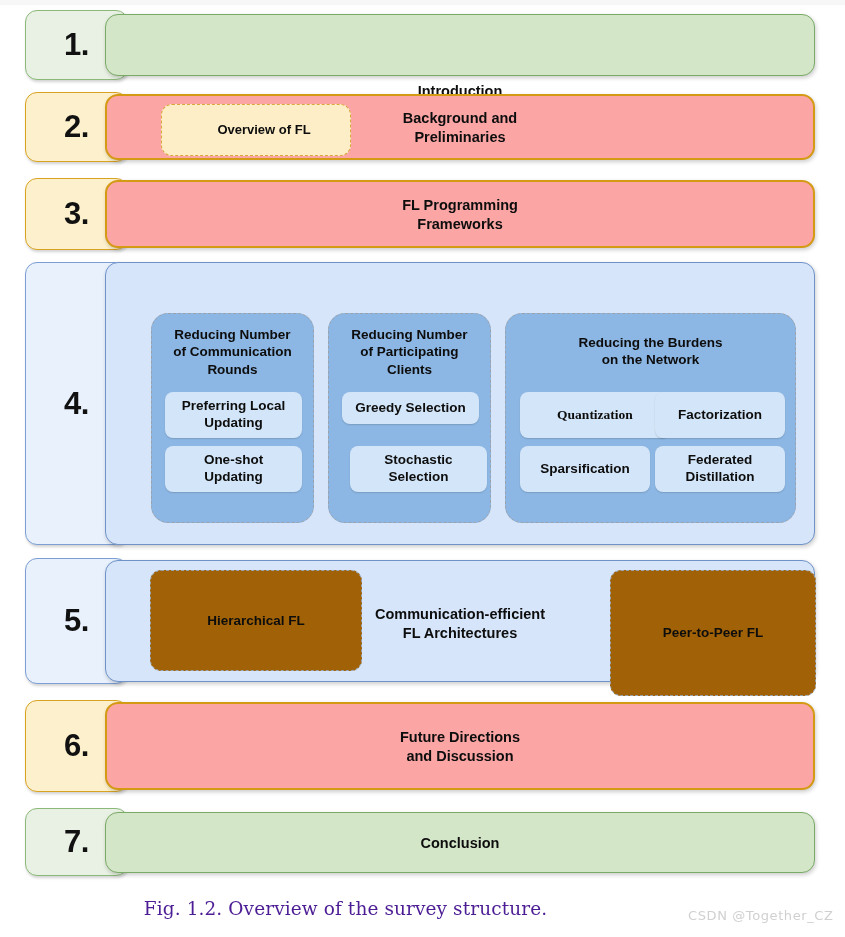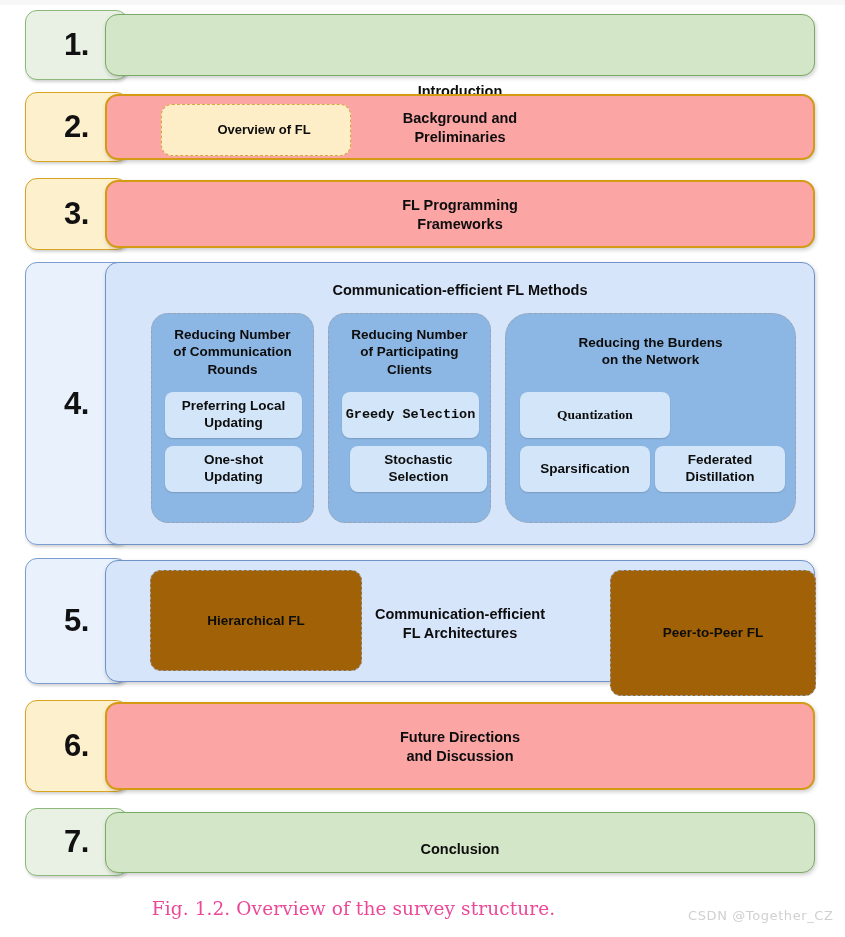--- a/index.html
+++ b/index.html
@@ -121,27 +121,27 @@
     font-weight: bold;
     font-size: 13.5px;
     color: #0d0d0d;
     line-height: 1.25;
     box-shadow: 0 1px 1.5px rgba(0,0,0,0.14);
   }
 
   
   #caption {
     position: absolute;
-    left: 8px;
+    left: 0;
     top: 898px;
     width: 691px;
     text-align: center;
     font-family: "DejaVu Serif", serif;
     font-size: 18.5px;
-    color: #ec4899;
+    color: #4c1d95;
     letter-spacing: 0.1px;
   }
   #watermark {
     position: absolute;
     left: 688px;
     top: 908px;
     font-family: "DejaVu Sans", sans-serif;
     font-size: 13px;
     color: #d0d0d0;
     letter-spacing: 0.6px;
@@ -189,45 +189,45 @@
       <div class="title" style="top:14px; font-size:14.5px; white-space:pre-line;">FL Programming
 Frameworks</div>
     </div>
   </div>
 
   <div class="row blue" style="left:25px; top:262px; width:790px; height:283px;">
     <div class="badge" style="height:283px;">
       <span>4.</span>
     </div>
     <div class="content" style="left:80px; width:710px; height:283px; top:0px;">
-      <div class="title" style="top:18px; font-size:14.5px;">Communication-efficient FL Methods</div>
 
       <div class="group" style="left:45px; top:50px; width:163px; height:210px;">
         <div class="group-title" style="top:12px; white-space:pre-line;">Reducing Number
 of Communication
 Rounds</div>
         <div class="leaf" style="left:13px; top:78px; width:137px; height:46px; white-space:pre-line;">Preferring Local
 Updating</div>
         <div class="leaf" style="left:13px; top:132px; width:137px; height:46px; white-space:pre-line;">One-shot
 Updating</div>
       </div>
 
       <div class="group" style="left:222px; top:50px; width:163px; height:210px;">
         <div class="group-title" style="top:12px; white-space:pre-line;">Reducing Number
 of Participating
 Clients</div>
-        <div class="leaf" style="left:13px; top:78px; width:137px; height:46px; white-space:pre-line;font-family:Liberation Mono, monospace;">Greedy Selection</div>
+        <div class="leaf" style="left:13px; top:78px; width:137px; height:32px; white-space:pre-line;">Greedy Selection</div>
         <div class="leaf" style="left:21px; top:132px; width:137px; height:46px; white-space:pre-line;">Stochastic
 Selection</div>
       </div>
 
-      <div class="group" style="left:399px; top:50px; width:291px; height:210px;border-radius:24px;">
+      <div class="group" style="left:399px; top:50px; width:291px; height:210px;">
         <div class="group-title" style="top:20px; white-space:pre-line;">Reducing the Burdens
 on the Network</div>
         <div class="leaf" style="left:14px; top:78px; width:150px; height:46px; white-space:pre-line;font-family:Liberation Serif, serif;">Quantization</div>
+        <div class="leaf" style="left:149px; top:78px; width:130px; height:46px; white-space:pre-line;">Factorization</div>
         <div class="leaf" style="left:14px; top:132px; width:130px; height:46px; white-space:pre-line;">Sparsification</div>
         <div class="leaf" style="left:149px; top:132px; width:130px; height:46px; white-space:pre-line;text-align:center;">Federated
 Distillation</div>
       </div>
     </div>
   </div>
 
   <div class="row blue" style="left:25px; top:558px; width:790px; height:126px;">
     <div class="badge" style="height:126px;">
       <span>5.</span>
@@ -248,20 +248,20 @@
       <div class="title" style="top:24px; font-size:14.5px; white-space:pre-line;">Future Directions
 and Discussion</div>
     </div>
   </div>
 
   <div class="row green" style="left:25px; top:808px; width:790px; height:68px;">
     <div class="badge" style="height:68px;">
       <span>7.</span>
     </div>
     <div class="content" style="left:80px; width:710px; height:61px; top:4px;">
-      <div class="title" style="top:27px; font-size:14.5px;">Conclusion</div>
+      <div class="title" style="top:21px; font-size:14.5px;">Conclusion</div>
     </div>
   </div>
 
   <div id="caption">Fig. 1.2.  Overview of the survey structure.</div>
   <div id="watermark">CSDN @Together_CZ</div>
 
 </div>
 
 </body></html>

